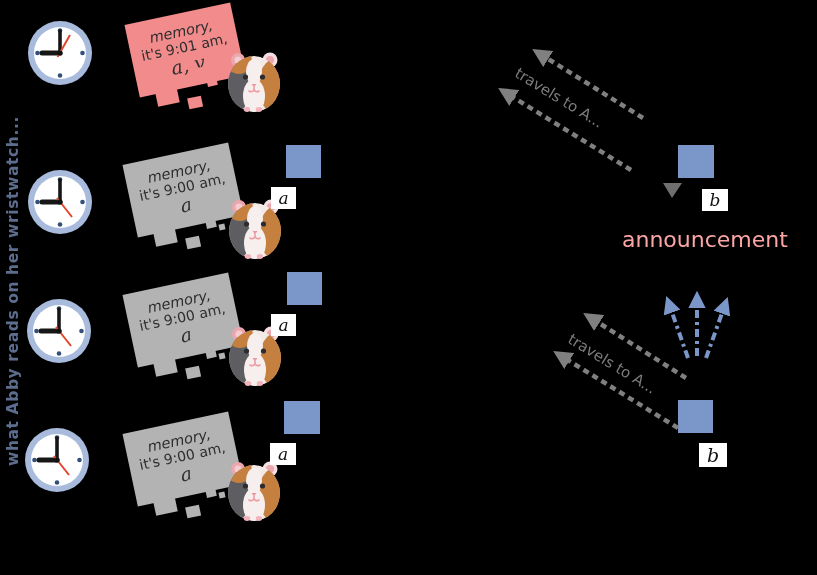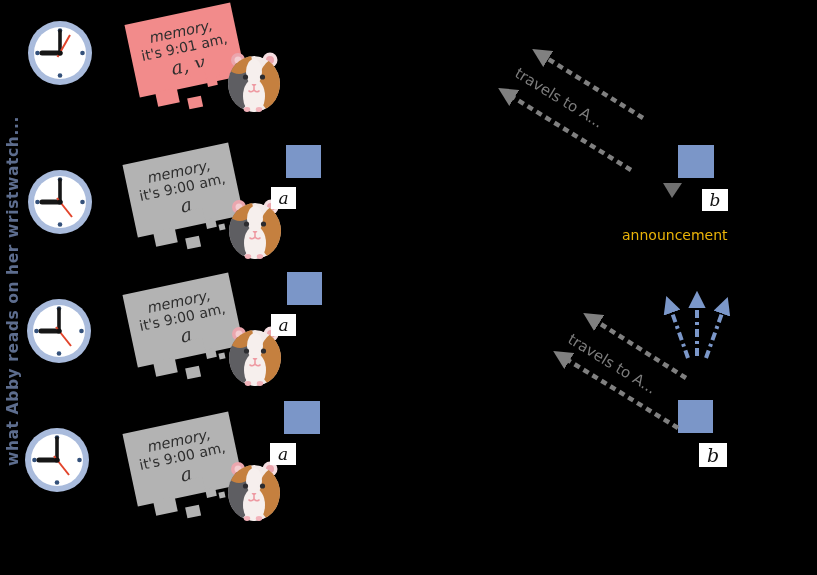--- a/index.html
+++ b/index.html
@@ -27,21 +27,21 @@
   .tailsq.pink{background:#f28b8b;}
   .tailsq.gray{background:#b3b3b3;}
   
   .book{position:absolute;width:35px;height:33px;background:#7b96c8;}
   .mlabel{position:absolute;background:#ffffff;color:#111;z-index:2;
     font-family:"DejaVu Serif",serif;font-style:italic;font-size:17px;
     display:flex;align-items:center;justify-content:center;}
   
   .travel{position:absolute;color:#7d7d7d;font-size:15px;white-space:nowrap;
     transform:rotate(31.5deg);transform-origin:0 0;}
-  .announcement{position:absolute;left:622px;top:227px;color:#eab308;font-size:14px;}
+  .announcement{position:absolute;left:622px;top:227px;color:#fca5a5;font-size:22px;}
   
   .overlay{position:absolute;left:0;top:0;pointer-events:none;}
   .garrow{stroke:#808080;stroke-width:4.5;stroke-dasharray:6 4.5;fill:none;}
   .barrow{stroke:#7b97c9;stroke-width:4;stroke-dasharray:8 4 3 4;fill:none;}
 </style>
 </head>
 <body>
 
 <div id="canvas">
 

